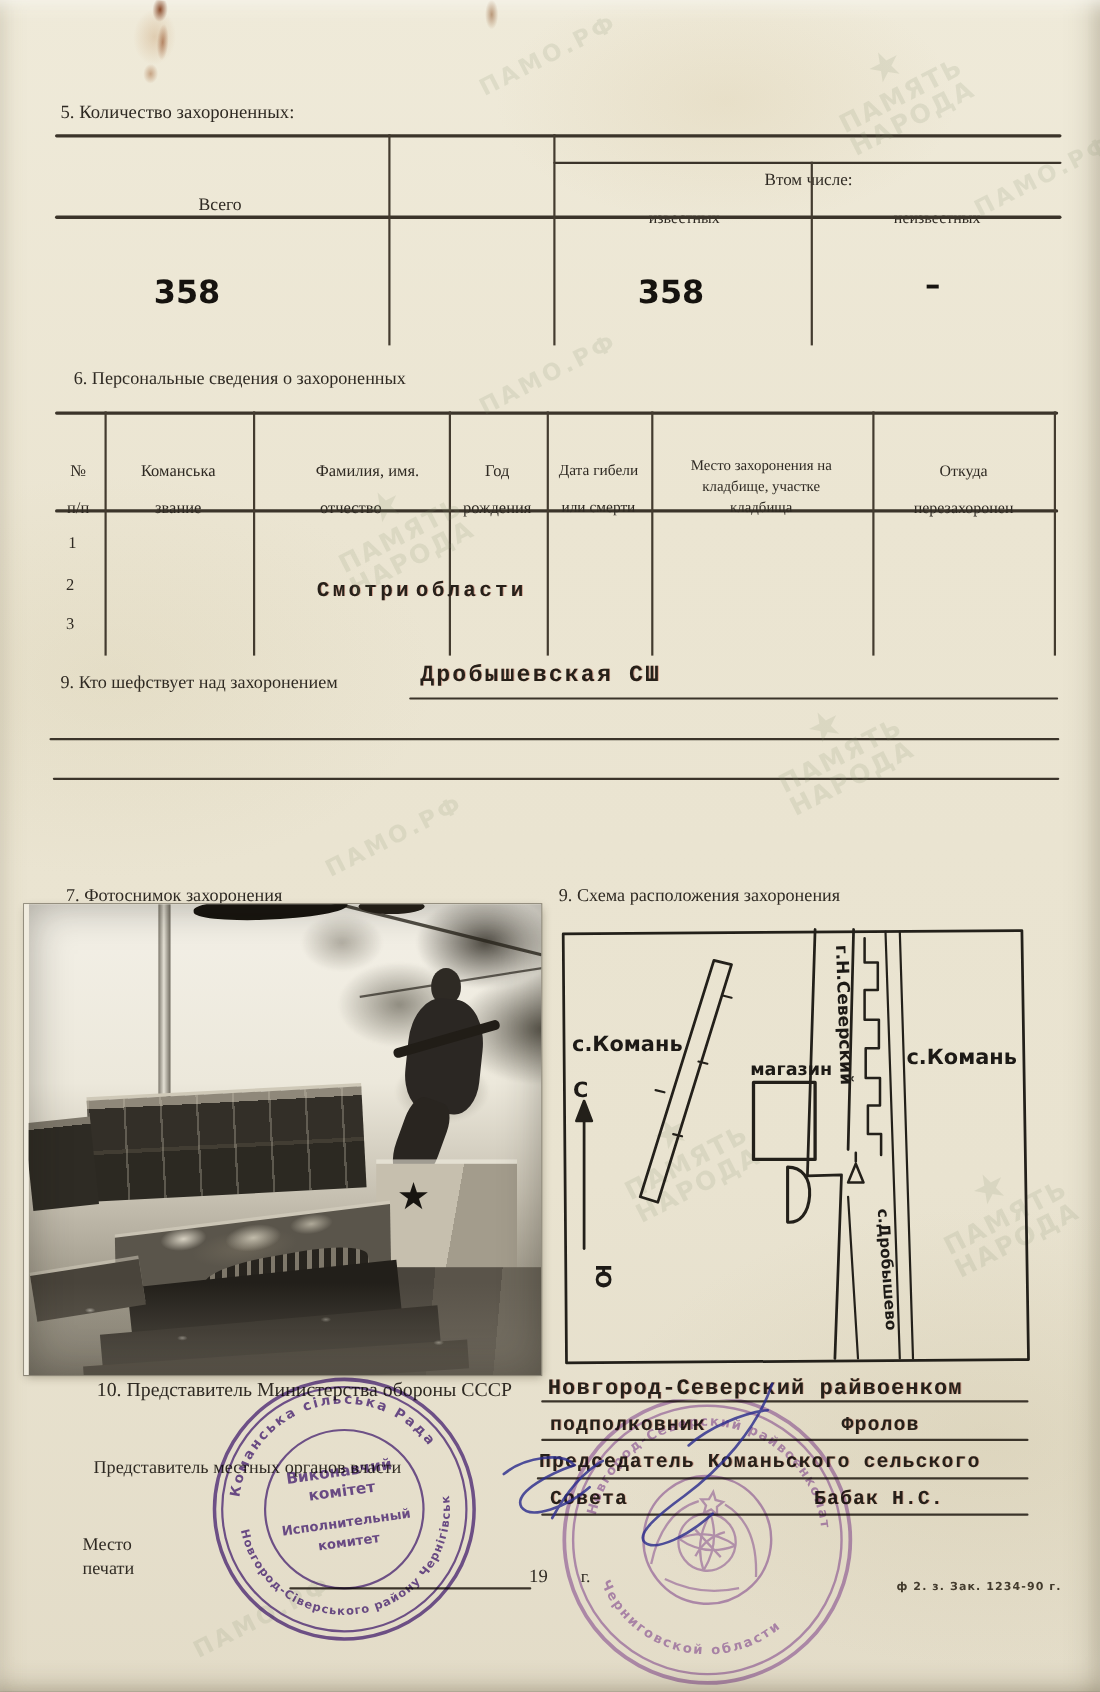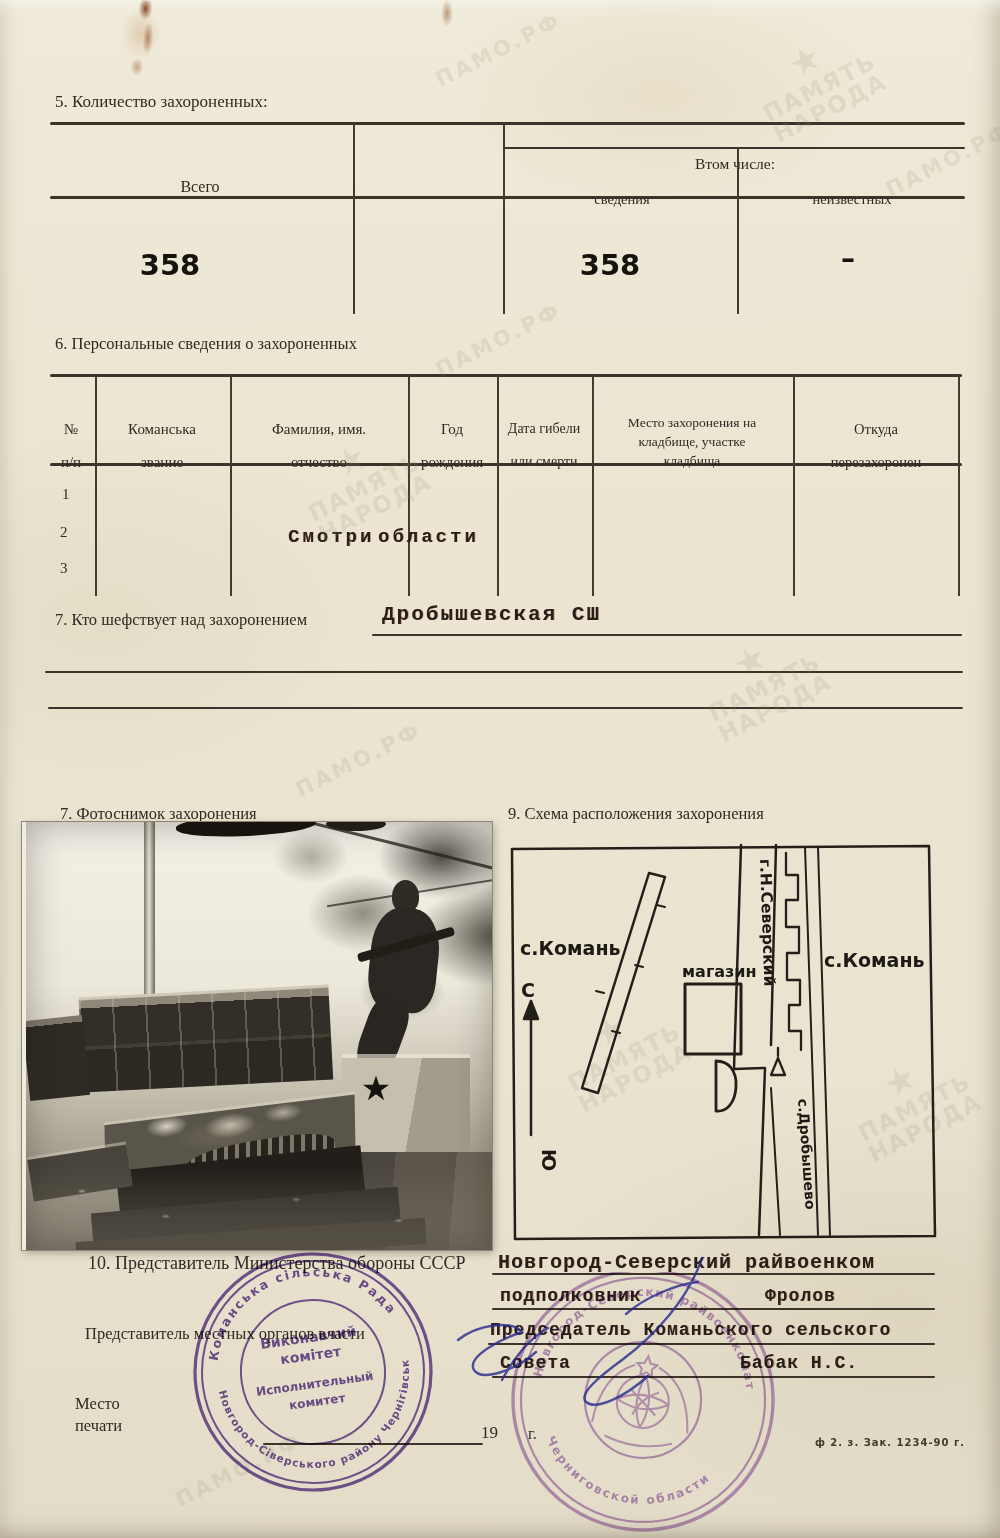--- a/index.html
+++ b/index.html
@@ -149,66 +149,66 @@
 
   <div class="stain"></div>
   <div class="stain2"></div>
 
   <div class="t" style="left:55px; top:92px; font-size:17px;">5. Количество захороненных:</div>
 
   <div class="hl" style="left:50px; top:122px; width:915px; height:3px;"></div>
   <div class="t ctr" style="left:735px; top:127px; font-size:15.5px;">Втом числе:</div>
   <div class="hl" style="left:503px; top:147px; width:462px;"></div>
   <div class="t ctr" style="left:200px; top:150px; font-size:16px;">Всего</div>
-  <div class="t ctr" style="left:622px; top:163px; font-size:14.5px;">сведения</div>
+  <div class="t ctr" style="left:622px; top:163px; font-size:14.5px;">известных</div>
   <div class="t ctr" style="left:852px; top:163px; font-size:14.5px;">неизвестных</div>
   <div class="hl" style="left:50px; top:196px; width:915px; height:2.5px;"></div>
   <div class="vl" style="left:353px; top:122px; height:192px;"></div>
   <div class="vl" style="left:503px; top:122px; height:192px;"></div>
   <div class="vl" style="left:737px; top:147px; height:167px;"></div>
 
   <div class="t ctr hw" style="left:170px; top:220px; font-size:29px;">358</div>
   <div class="t ctr hw" style="left:610px; top:220px; font-size:29px;">358</div>
   <div class="t ctr hw" style="left:848px; top:214px; font-size:28px;">–</div>
 
-  <div class="t" style="left:55px; top:334px; font-size:16.5px;">6. Персональные сведения о захороненных</div>
+  <div class="t" style="left:67px; top:334px; font-size:16.5px;">6. Персональные сведения о захороненных</div>
 
   <div class="hl" style="left:50px; top:374px; width:912px; height:3px;"></div>
   <div class="hl" style="left:50px; top:463px; width:912px; height:2.5px;"></div>
   <div class="vl" style="left:95px;  top:374px; height:222px;"></div>
   <div class="vl" style="left:230px; top:374px; height:222px;"></div>
   <div class="vl" style="left:408px; top:374px; height:222px;"></div>
   <div class="vl" style="left:497px; top:374px; height:222px;"></div>
   <div class="vl" style="left:592px; top:374px; height:222px;"></div>
   <div class="vl" style="left:793px; top:374px; height:222px;"></div>
   <div class="vl" style="left:958px; top:374px; height:222px;"></div>
 
   <div class="t ctr" style="left:71px;  top:393px; font-size:15px;">№</div>
   <div class="t ctr" style="left:71px;  top:426px; font-size:15px;text-align:center;">п/п</div>
   <div class="t ctr" style="left:162px; top:393px; font-size:15px;">Команська</div>
   <div class="t ctr" style="left:162px; top:426px; font-size:15px;">звание</div>
-  <div class="t ctr" style="left:319px; top:393px; font-size:15px;">Фамилия, имя.</div>
+  <div class="t ctr" style="left:334px; top:393px; font-size:15px;">Фамилия, имя.</div>
   <div class="t ctr" style="left:319px; top:426px; font-size:15px;">отчество</div>
   <div class="t ctr" style="left:452px; top:393px; font-size:15px;">Год</div>
   <div class="t ctr" style="left:452px; top:426px; font-size:15px;">рождения</div>
   <div class="t ctr" style="left:544px; top:393px; font-size:14px;">Дата гибели</div>
   <div class="t ctr" style="left:544px; top:426px; font-size:14px;">или смерти</div>
   <div class="t ctr" style="left:692px; top:387px; font-size:13.5px;">Место захоронения на</div>
   <div class="t ctr" style="left:692px; top:406px; font-size:13.5px;">кладбище, участке</div>
   <div class="t ctr" style="left:692px; top:425px; font-size:13.5px;">кладбища</div>
   <div class="t ctr" style="left:876px; top:393px; font-size:14.5px;">Откуда</div>
   <div class="t ctr" style="left:876px; top:426px; font-size:14.5px;text-align:center;">перезахоронен</div>
 
   <div class="t" style="left:62px; top:486px; font-size:15px;">1</div>
   <div class="t" style="left:60px; top:524px; font-size:15px;">2</div>
   <div class="t" style="left:60px; top:560px; font-size:15px;">3</div>
   <div class="t typed" style="left:288px; top:526px; font-size:19px; letter-spacing:3px;">Смотри</div>
   <div class="t typed" style="left:378px; top:526px; font-size:19px; letter-spacing:3px;">области</div>
 
-  <div class="t" style="left:55px; top:610px; font-size:16.5px;">7. Кто шефствует над захоронением</div>
+  <div class="t" style="left:55px; top:610px; font-size:16.5px;">9. Кто шефствует над захоронением</div>
   <div class="t typed" style="left:382px; top:603px; font-size:21px;">Дробышевская СШ</div>
   <div class="hl" style="left:372px; top:634px; width:590px; height:1.8px;"></div>
   <div class="hl" style="left:45px; top:671px; width:918px; height:1.8px;"></div>
   <div class="hl" style="left:48px; top:707px; width:915px; height:1.8px;"></div>
 
   <div class="t" style="left:60px; top:804px; font-size:16.5px;">7. Фотоснимок захоронения</div>
   <div class="t" style="left:508px; top:804px; font-size:16.5px;">9. Схема расположения захоронения</div>
 
   <div class="photo">
     <div class="ph-trees"></div>

